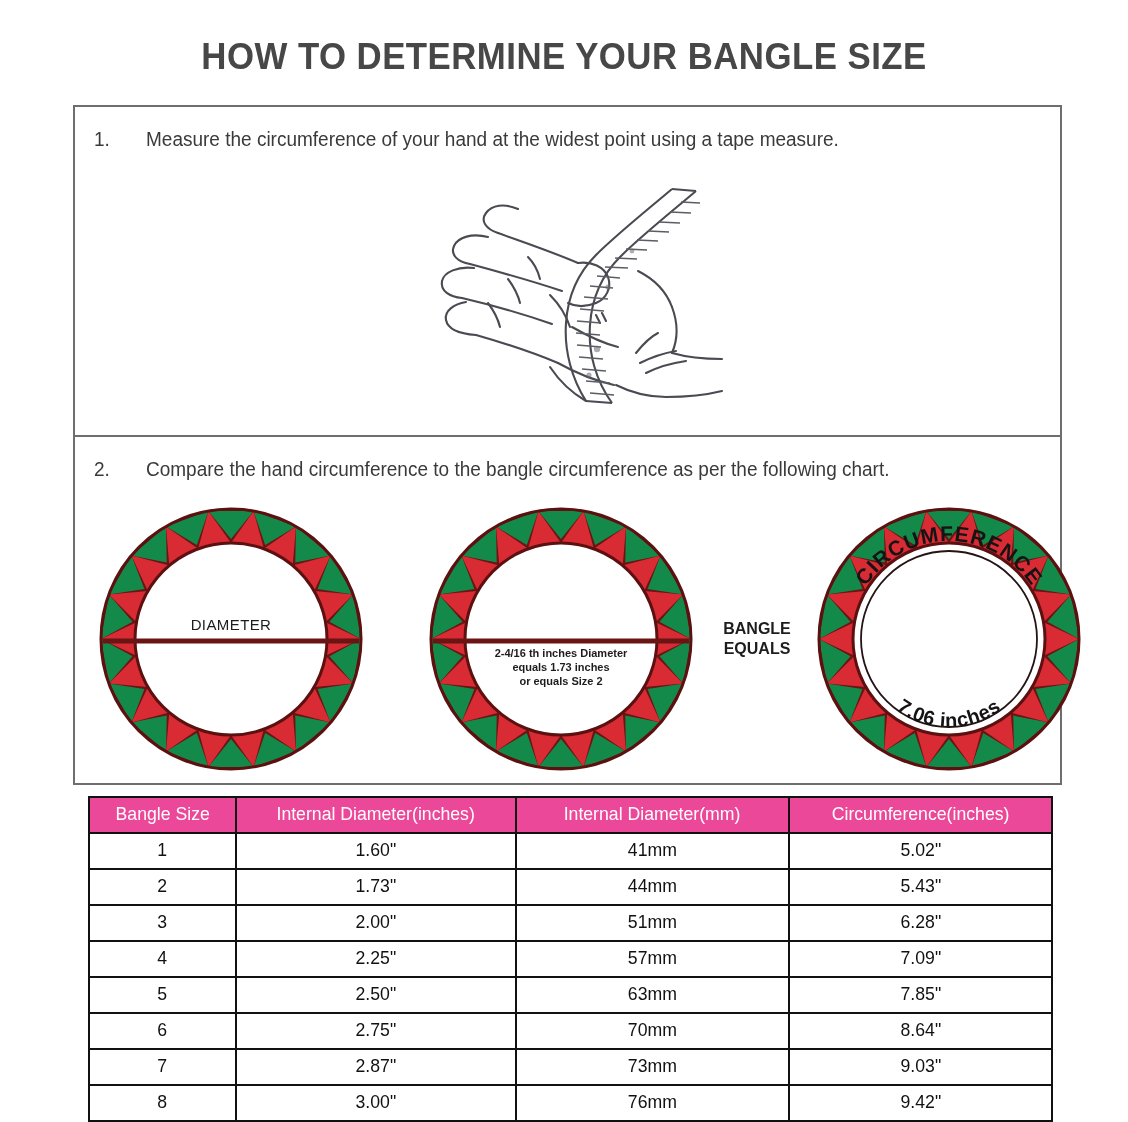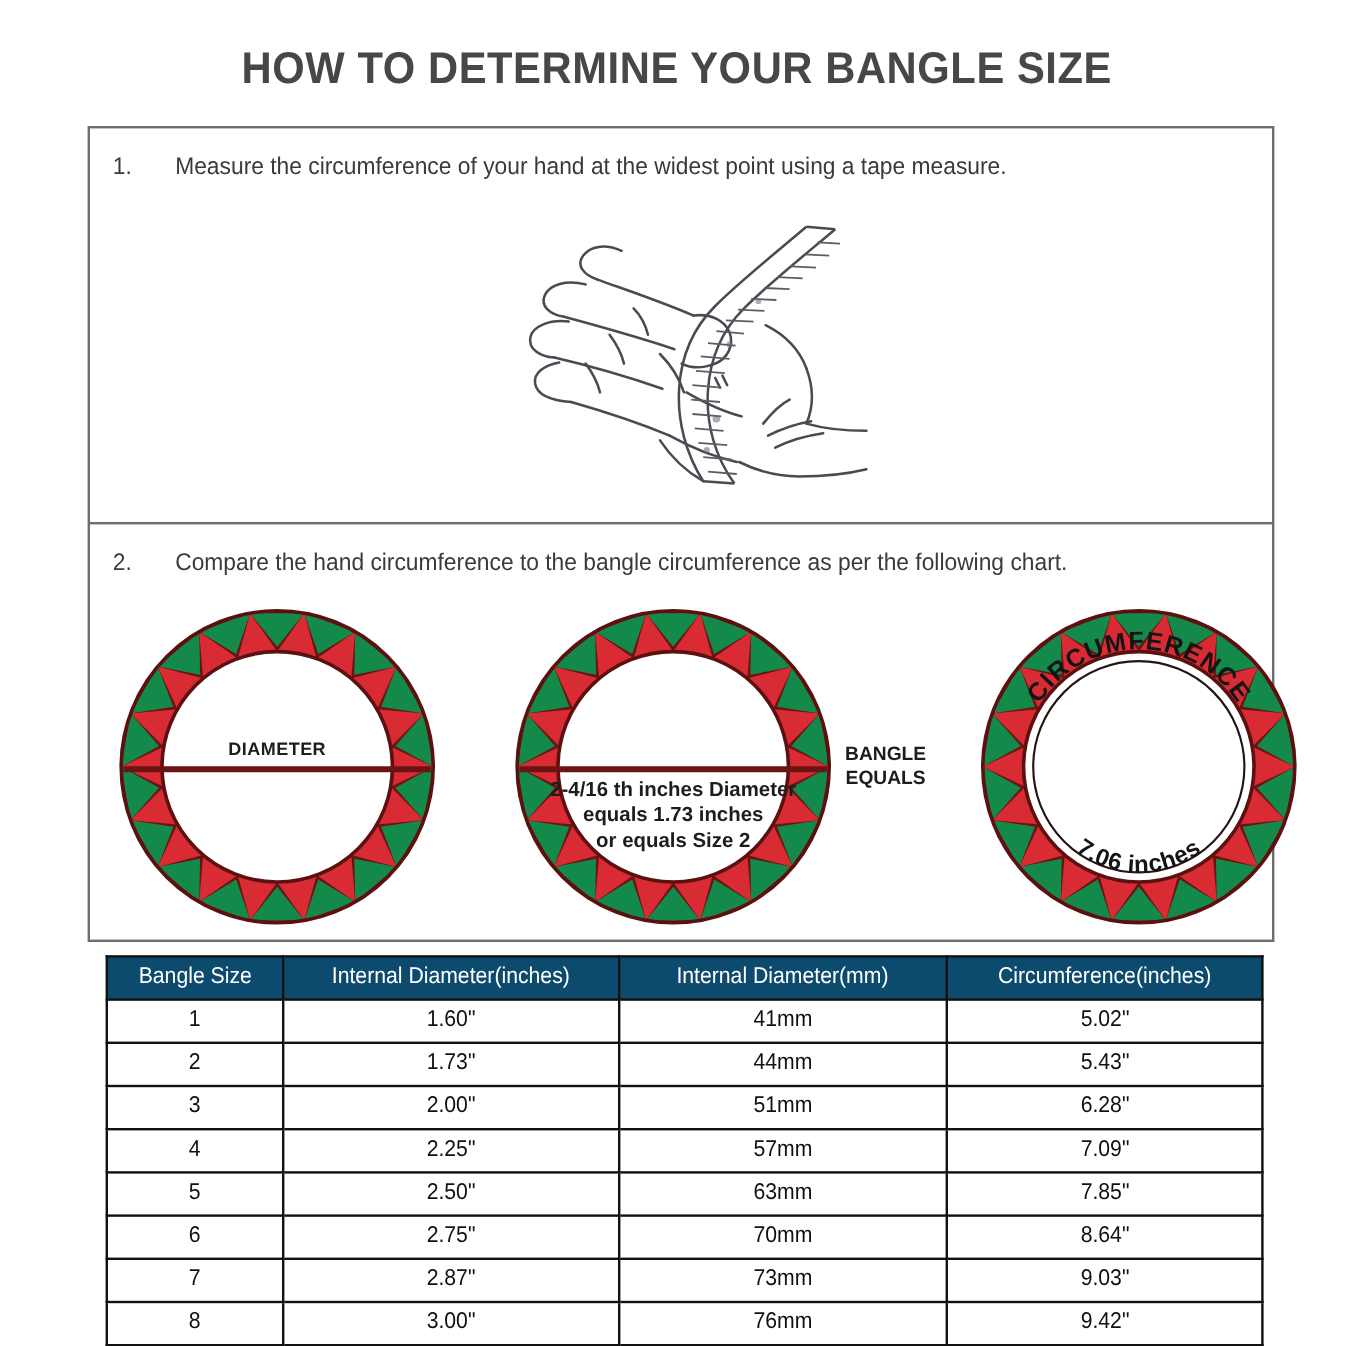--- a/index.html
+++ b/index.html
@@ -109,40 +109,40 @@
 
   .bangle svg { display: block; width: 100%; height: 100%; }
 
   .diameter-label {
     position: absolute;
     left: 0;
     top: 117px;
     width: 100%;
     text-align: center;
     font-size: 15px;
-    font-weight: bold;
+    font-weight: normal;
     color: #1d1d1d;
     letter-spacing: 0.4px;
     pointer-events: none;
   }
   .mid-caption {
     position: absolute;
     left: 12px;
     top: 148px;
     width: 244px;
     text-align: center;
-    font-size: 17px;
+    font-size: 11px;
     font-weight: bold;
     color: #1d1d1d;
     line-height: 1.25;
     pointer-events: none;
   }
   .bangle-equals {
     position: absolute;
-    left: 608px;
+    left: 627px;
     top: 120px;
     width: 110px;
     text-align: center;
     font-size: 16px;
     font-weight: bold;
     color: #1d1d1d;
     line-height: 1.22;
   }
 
   
@@ -153,21 +153,21 @@
     width: 963px;
     border-collapse: collapse;
     table-layout: fixed;
   }
   .size-table th, .size-table td {
     border: 2px solid #111;
     text-align: center;
     font-family: "Liberation Sans", sans-serif;
   }
   .size-table th {
-    background: #0c4a6e;
+    background: #ec4899;
     color: #ffffff;
     font-size: 19px;
     font-weight: normal;
     height: 30px;
     padding: 1px 0 3px 0;
     transform-origin: center;
   }
   .size-table th span { display: inline-block; transform: scaleX(0.93); }
   .size-table td {
     background: #ffffff;

